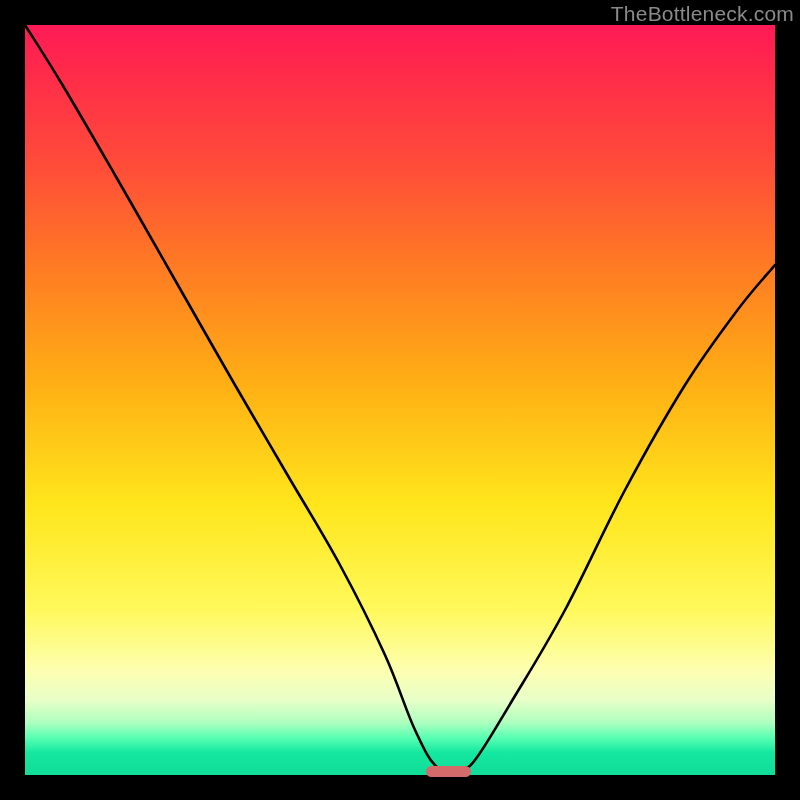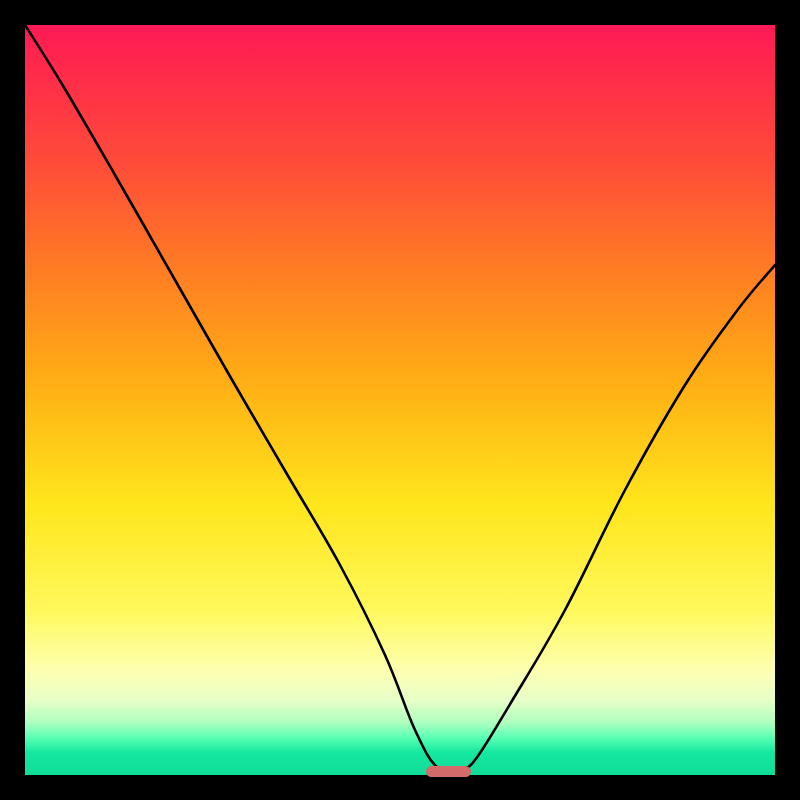--- a/index.html
+++ b/index.html
@@ -73,14 +73,15 @@
   <div class="plot-area">
 
     <svg class="curve" viewBox="0 0 750 750" preserveAspectRatio="none">
       <path d="M 0 0 C 6.75 10.799999999999999, 21.3 33, 37.5 60 C 53.7 87, 69.75 114.9, 90 150 C 110.25 185.1, 128.4 217.2, 150 255 C 171.6 292.8, 189.75000000000003 324.9, 210.00000000000003 360 C 230.25000000000003 395.1, 243.6 417.6, 262.5 450 C 281.4 482.4, 297.45 507.6, 315 540 C 332.55 572.4, 346.5 600.3, 360 630 C 373.5 659.7, 380.55 684.75, 390 705 C 399.45 725.25, 404.4000000000001 735.75, 412.50000000000006 742.5 C 420.6 749.25, 428.24999999999994 743.85, 434.99999999999994 742.5 C 441.74999999999994 741.15, 440.55 747.15, 450 735 C 459.45 722.85, 471.3 702, 487.5 675 C 503.7 648, 519.75 622.8, 540 585 C 560.25 547.2, 578.4 505.5, 600 465 C 621.6 424.5, 639.75 392.4, 660 360 C 680.25 327.6, 696.3 306.6, 712.5 285 C 728.7 263.4, 743.25 248.09999999999997, 750 239.99999999999994" fill="none" stroke="#000" stroke-width="2.6" stroke-linecap="round" stroke-linejoin="round"></path>
     </svg>
 
     <div class="marker" style="left: 401.25px; top: 741px; width: 45px; height: 10.5px; background: rgb(212, 106, 106);"></div>
 
   </div>
 
+  <div class="watermark">TheBottleneck.com</div>
 
 </div>
 
 </body></html>

